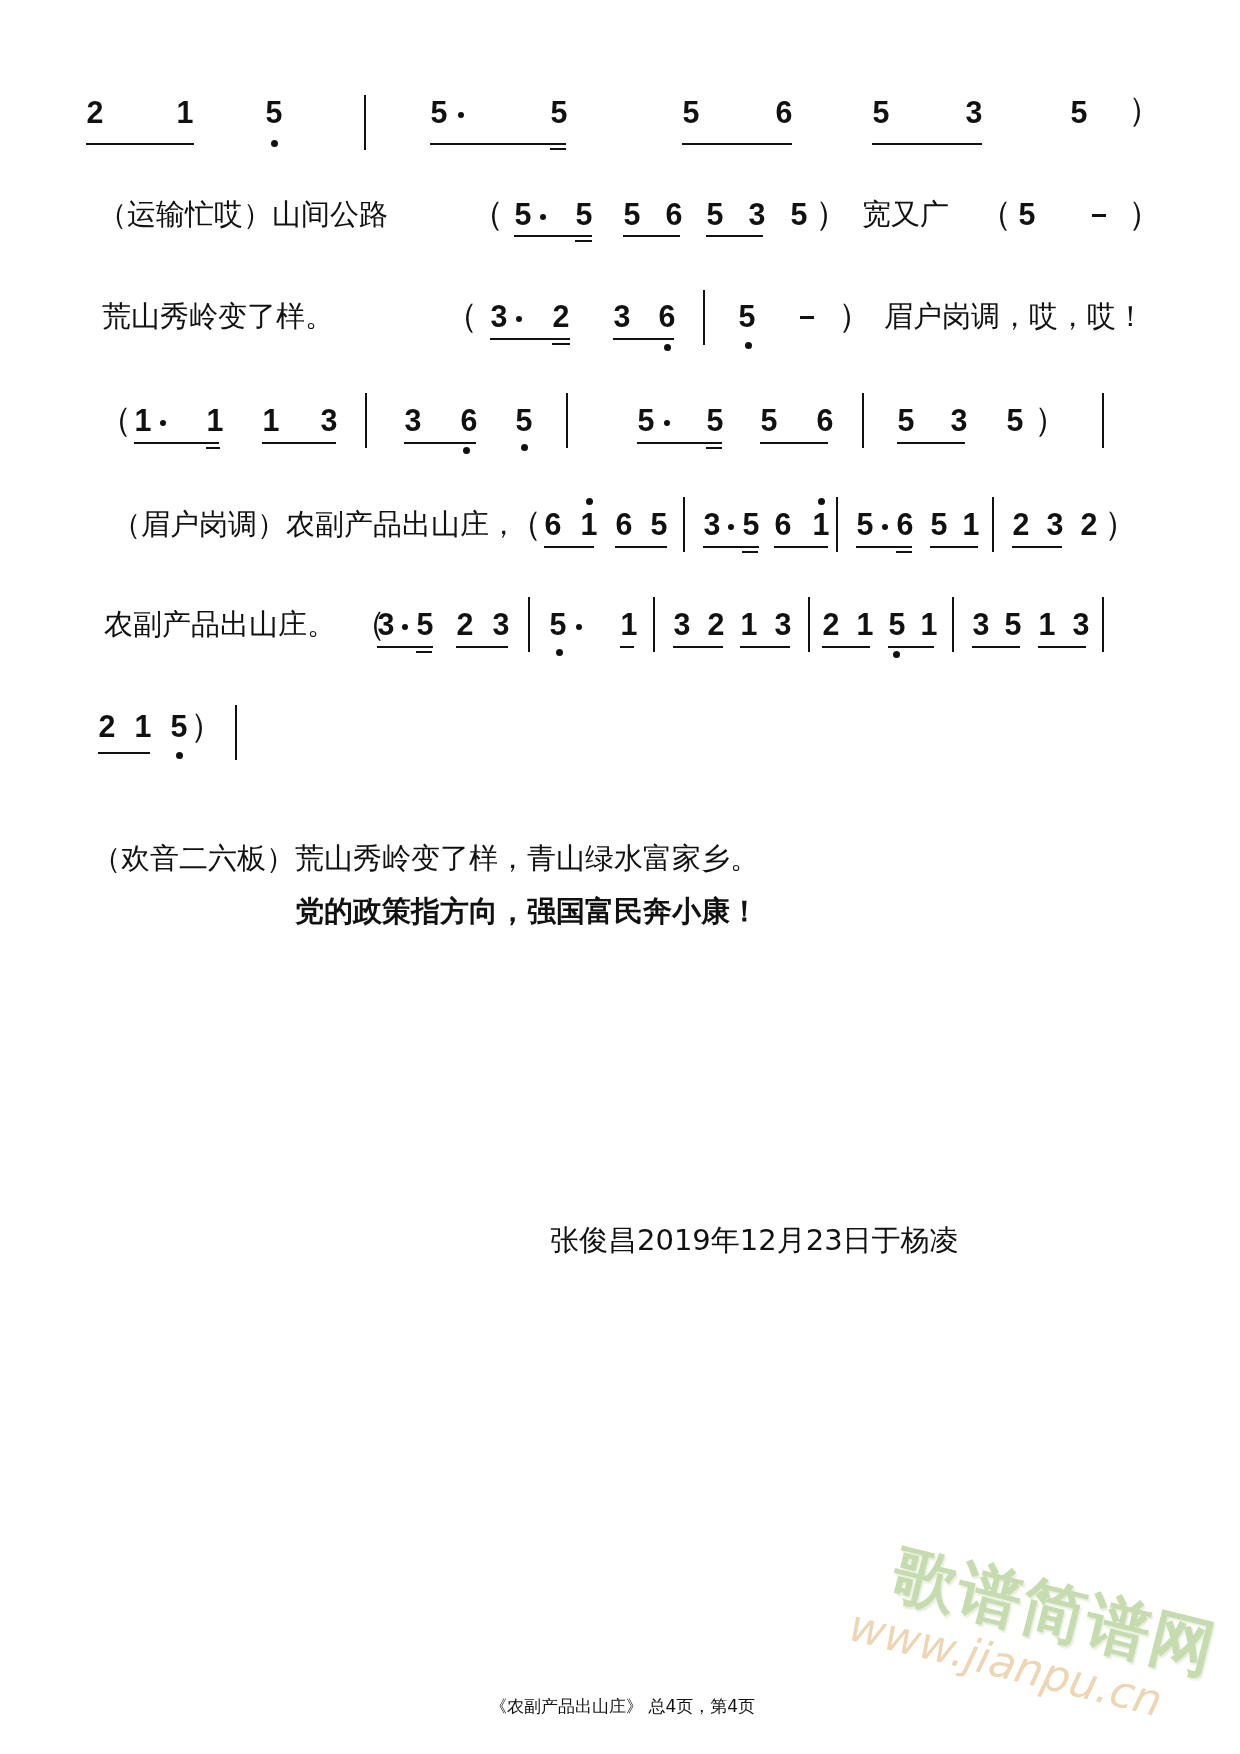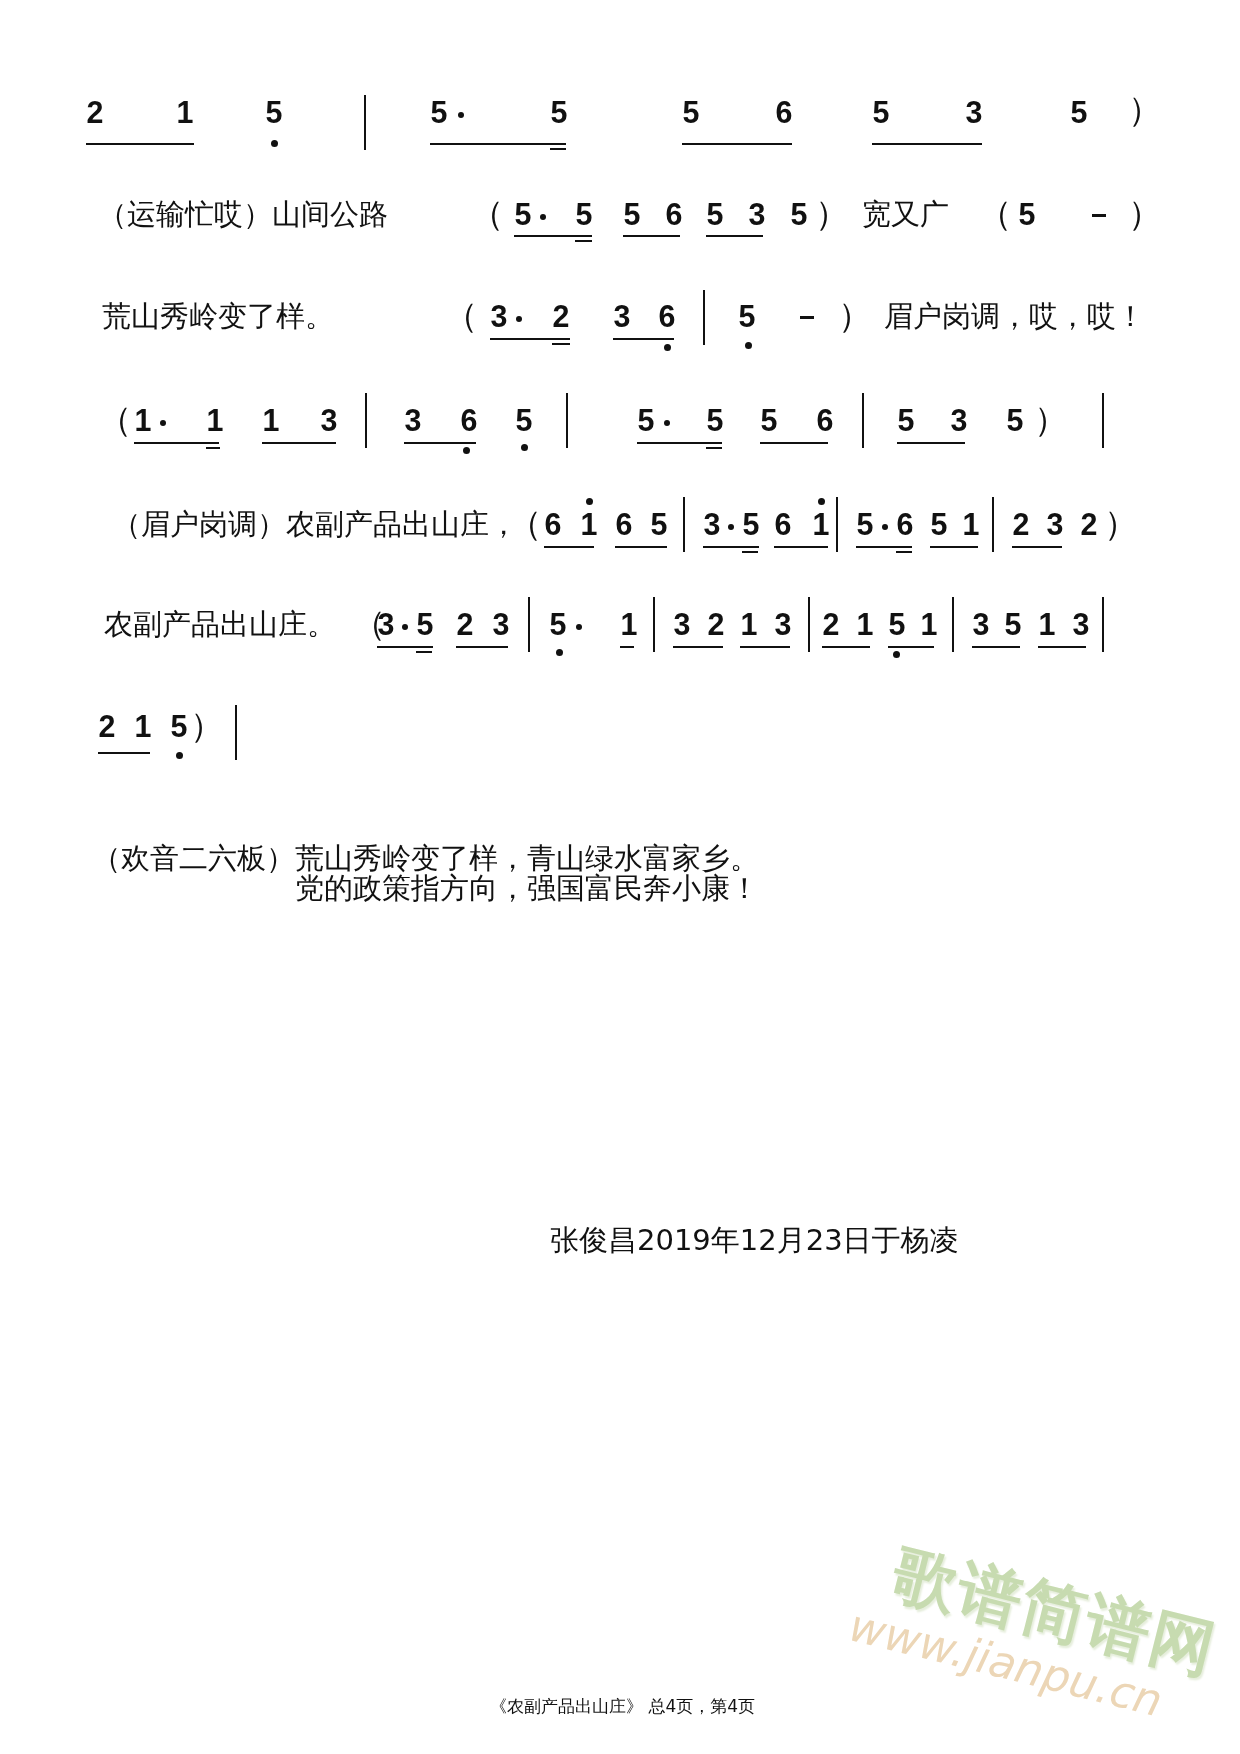--- a/index.html
+++ b/index.html
@@ -202,21 +202,21 @@
   <span class="n" style="left:134px;top:710px;">1</span>
   <div class="ul" style="left:98px;top:752px;width:52px;"></div>
   <span class="n" style="left:170px;top:710px;">5</span>
   <div class="dot" style="left:176px;top:752px;"></div>
   <span class="par" style="left:190px;top:708px;">）</span>
   <div class="bar" style="left:235px;top:705px;height:55px;"></div>
 </div>
 
 <div>
   <span class="txt" style="left:92px;top:812px;margin-top:32px;">（欢音二六板）荒山秀岭变了样，青山绿水富家乡。</span>
-  <span class="txt" style="left:295px;top:874px;">党的政策指方向，强国富民奔小康！</span>
+  <span class="txt" style="left:295px;top:897px;font-weight:bold;">党的政策指方向，强国富民奔小康！</span>
 </div>
 
 <span class="txt" style="left:550px;top:1226px;">张俊昌2019年12月23日于杨凌</span>
 
 <div class="wm">
   <div class="wm-cn">歌谱简谱网</div>
   <div class="wm-url">www.jianpu.cn</div>
 </div>
 
 <span class="footer" style="left:490px;top:1695px;">《农副产品出山庄》 总4页，第4页</span>

